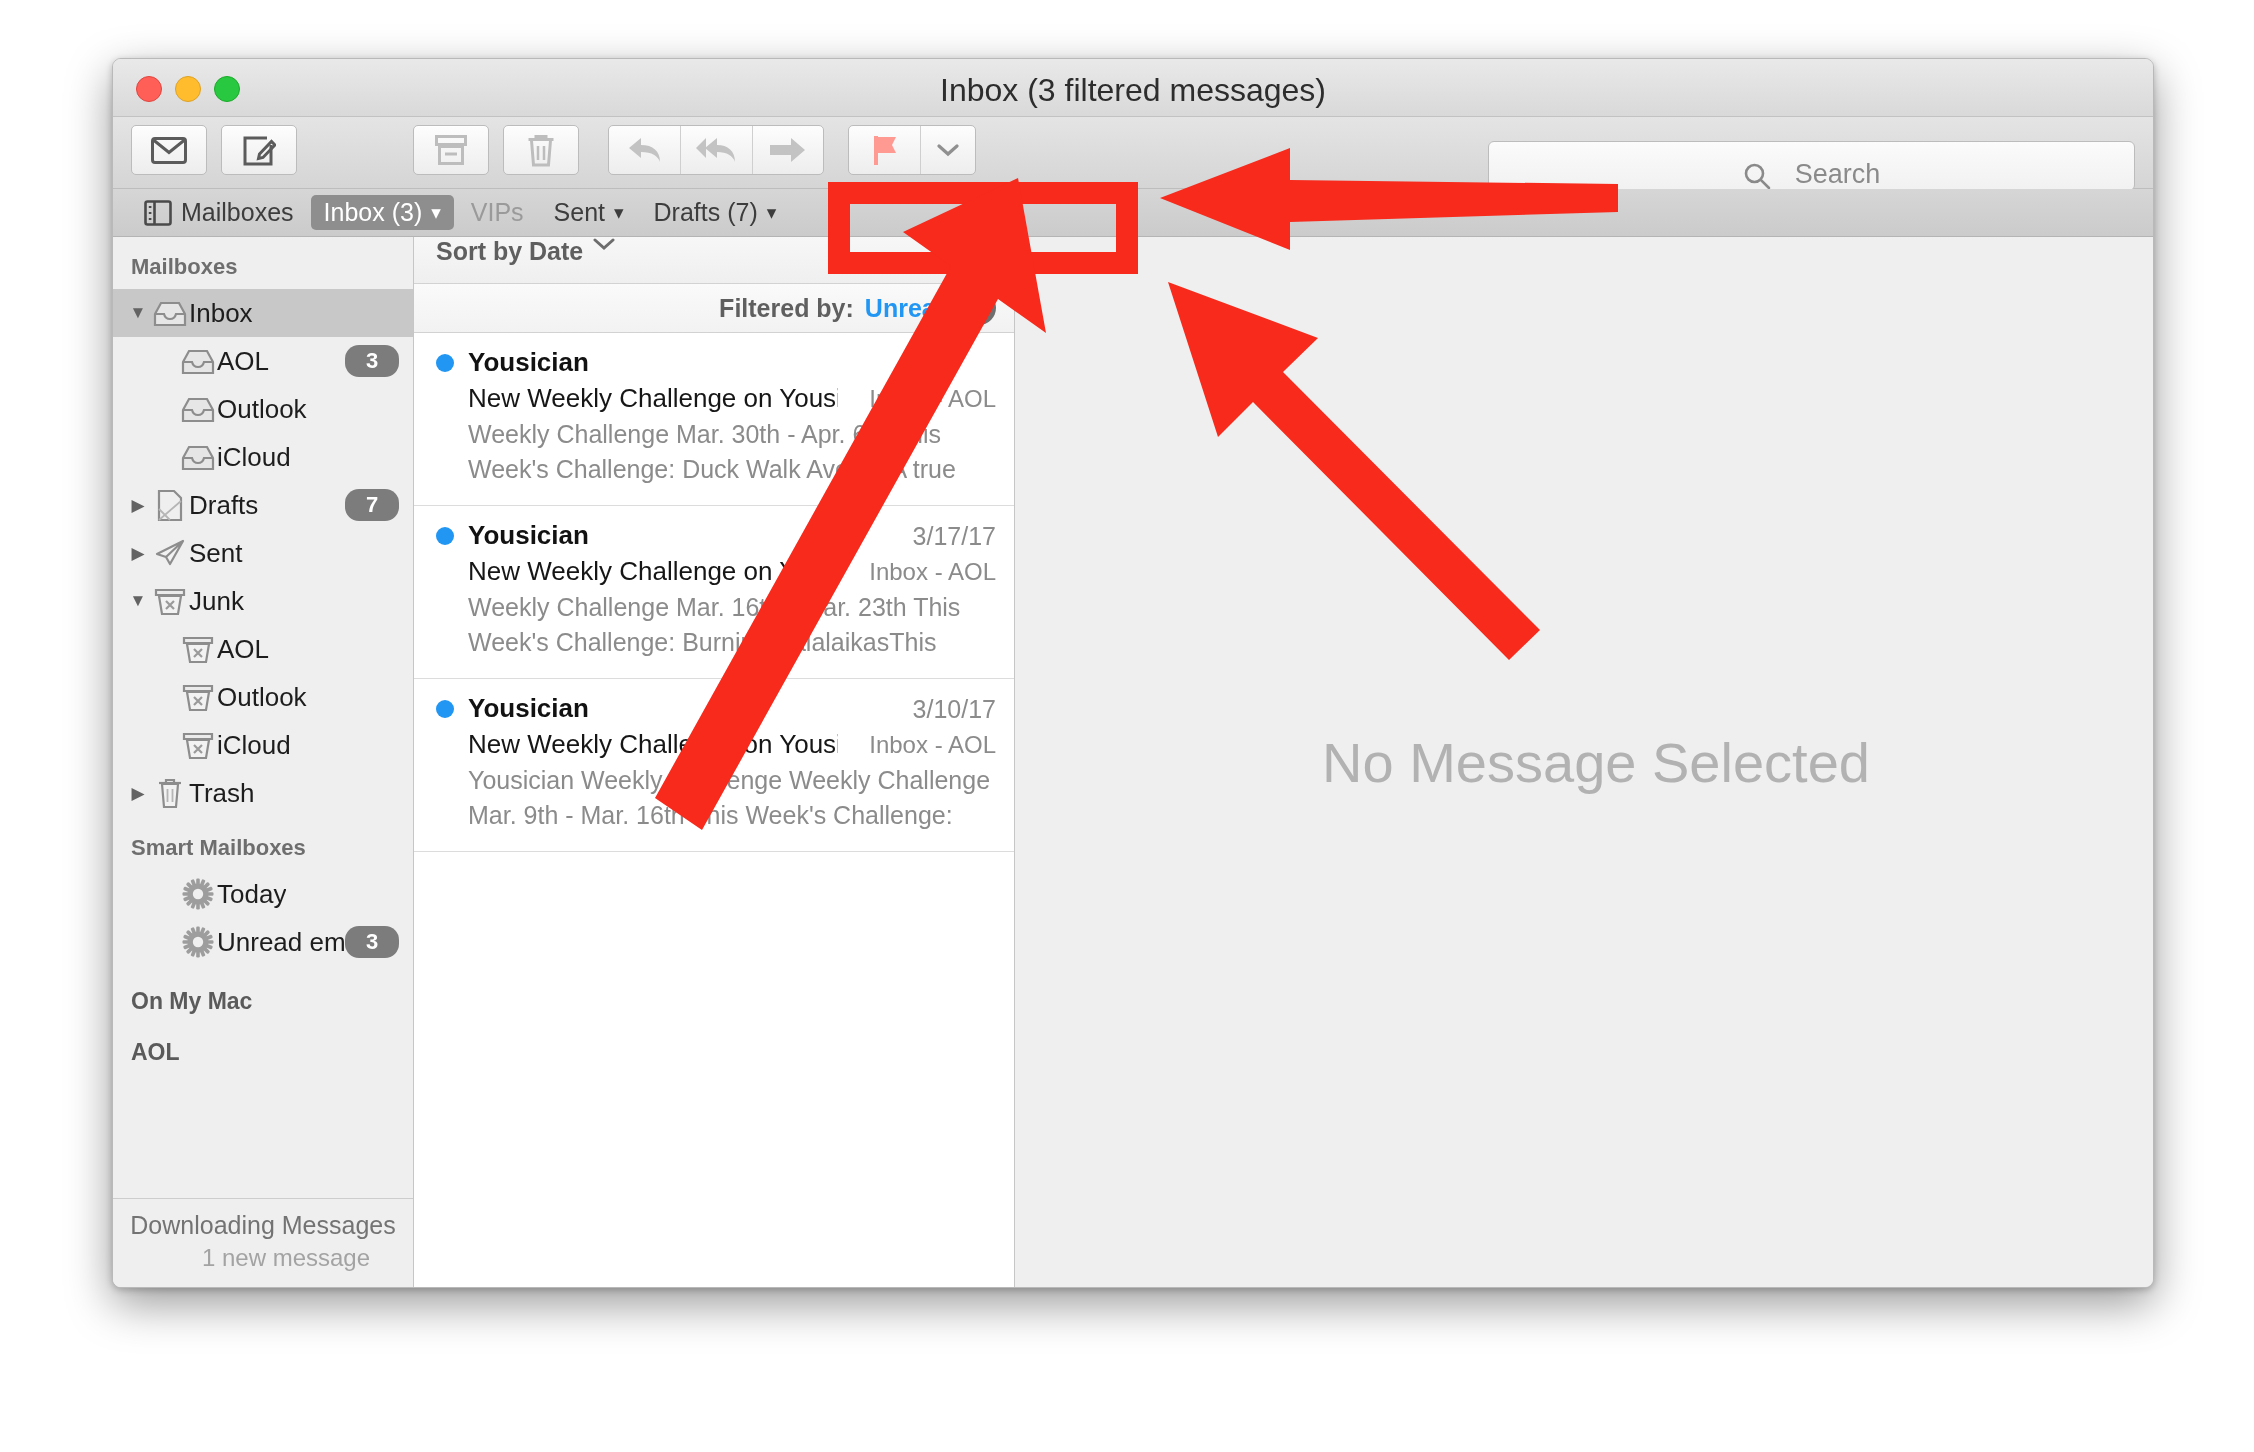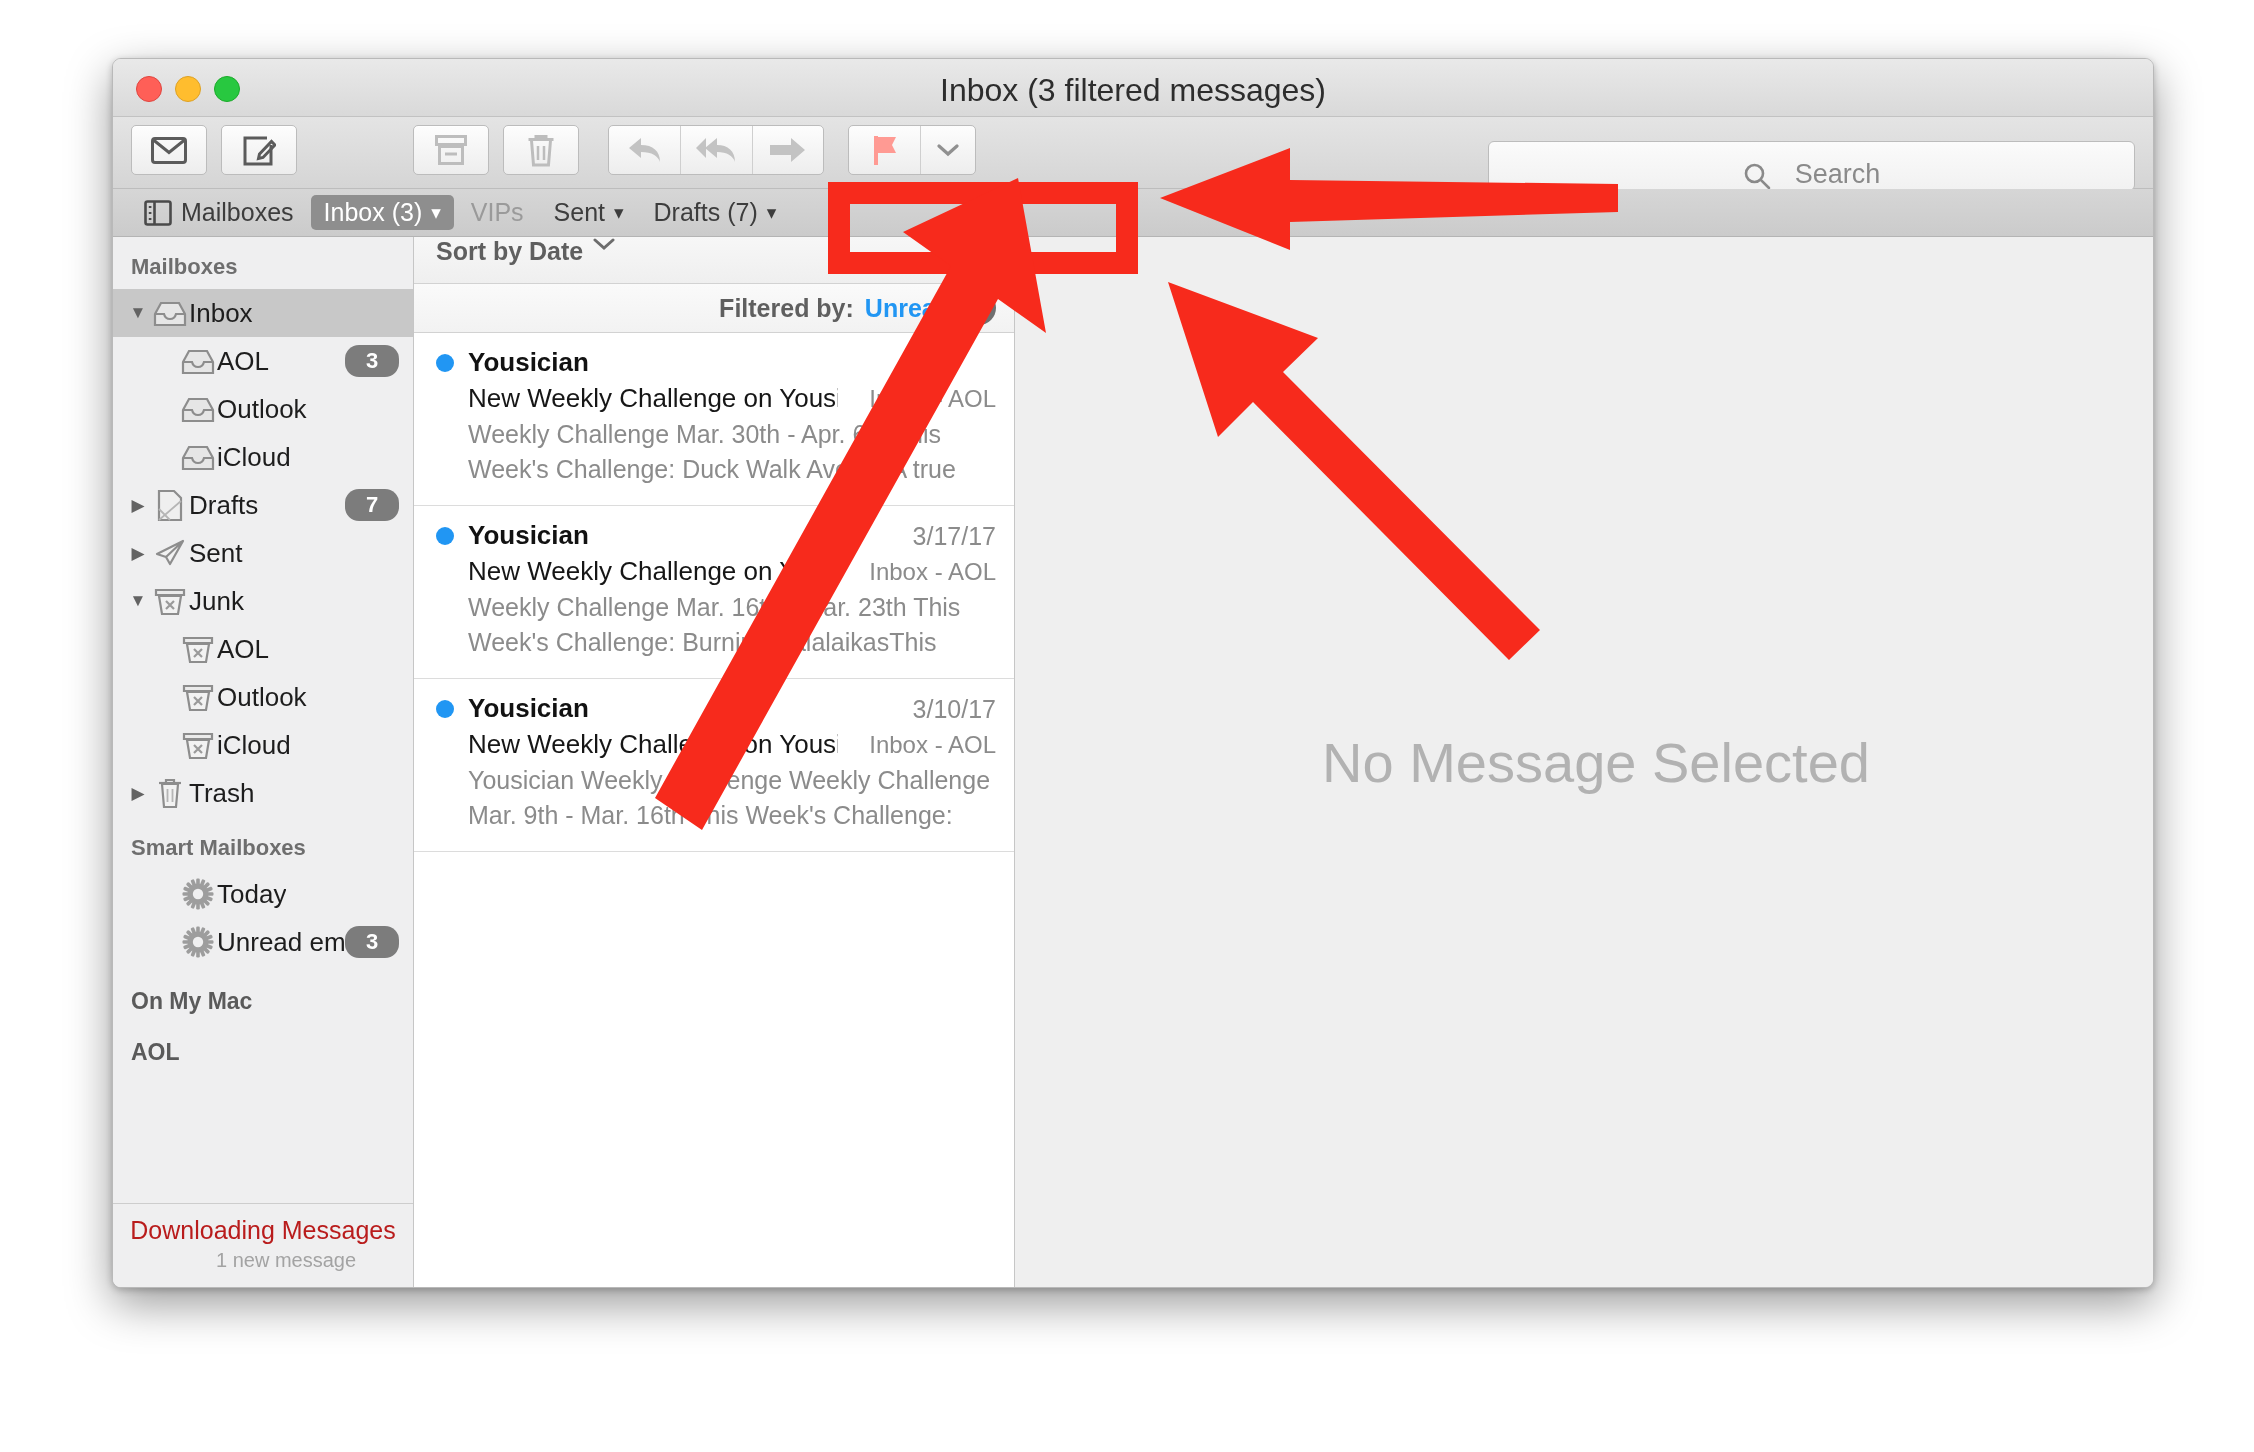--- a/index.html
+++ b/index.html
@@ -148,22 +148,22 @@
   .sb-plain {
     font-size: 23px; font-weight: bold; color: #5a5a5a;
     padding: 10px 0 10px 18px;
   }
   .sb-footer {
     border-top: 1px solid #cdcdcd;
     padding: 12px 0 16px;
     text-align: center;
     background: #efeff0;
   }
-  .sb-footer .t1 { font-size: 25px; color: #b91c1c; }
-  .sb-footer .t2 { font-size: 20px; color: #a3a3a3; margin-top: 4px; margin-left: 46px; }
+  .sb-footer .t1 { font-size: 25px; color: #737373; }
+  .sb-footer .t2 { font-size: 24px; color: #a3a3a3; margin-top: 4px; margin-left: 46px; }
 
   
   .listcol {
     width: 600px;
     background: #ffffff;
     border-right: 1px solid #c6c6c6;
     display: flex; flex-direction: column;
   }
   .listhead {
     height: 46px;

